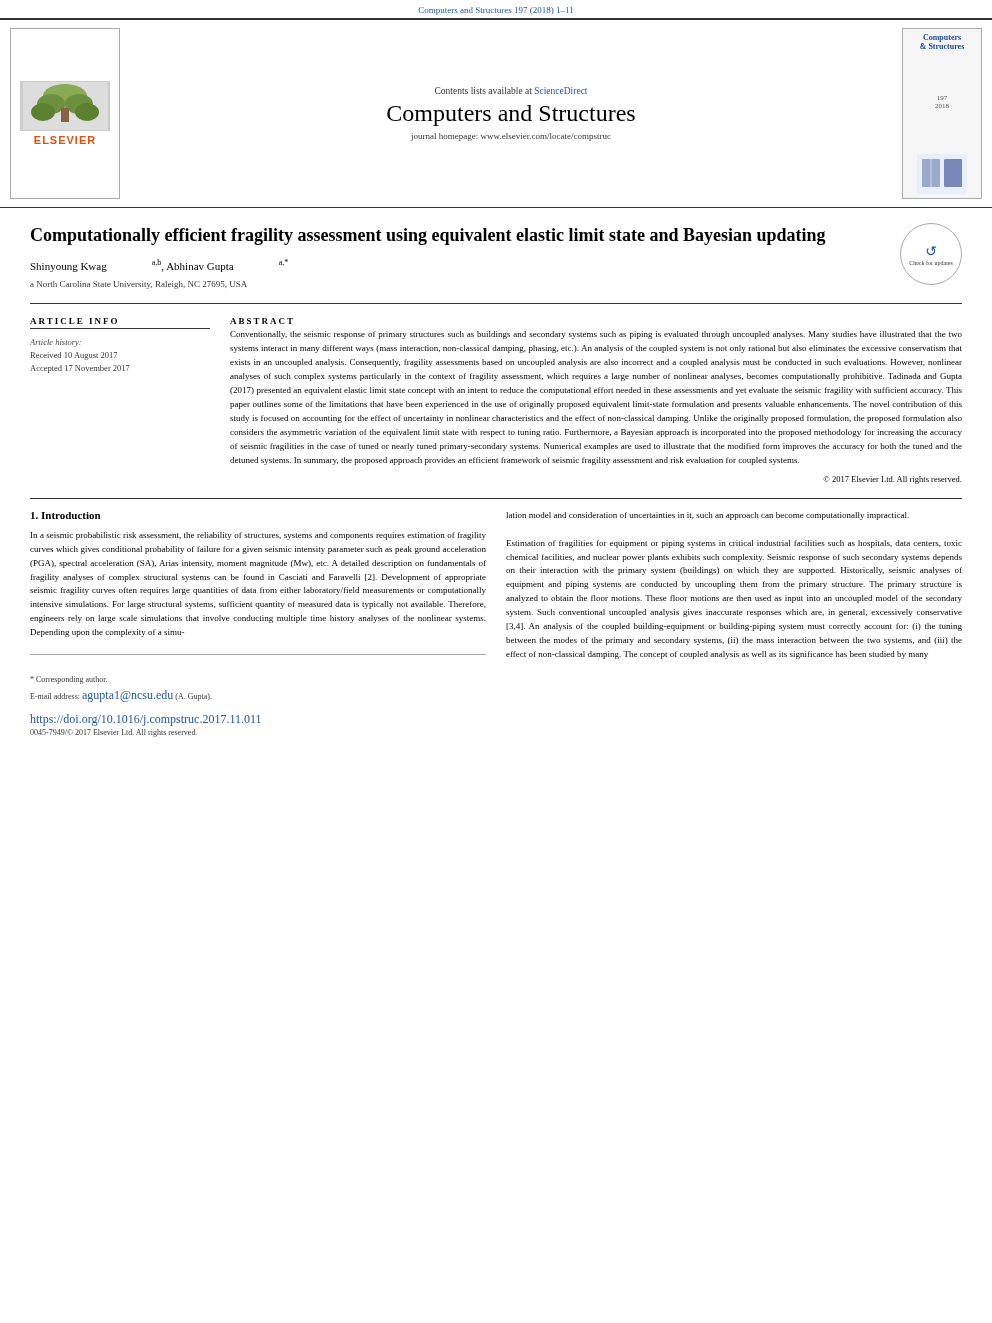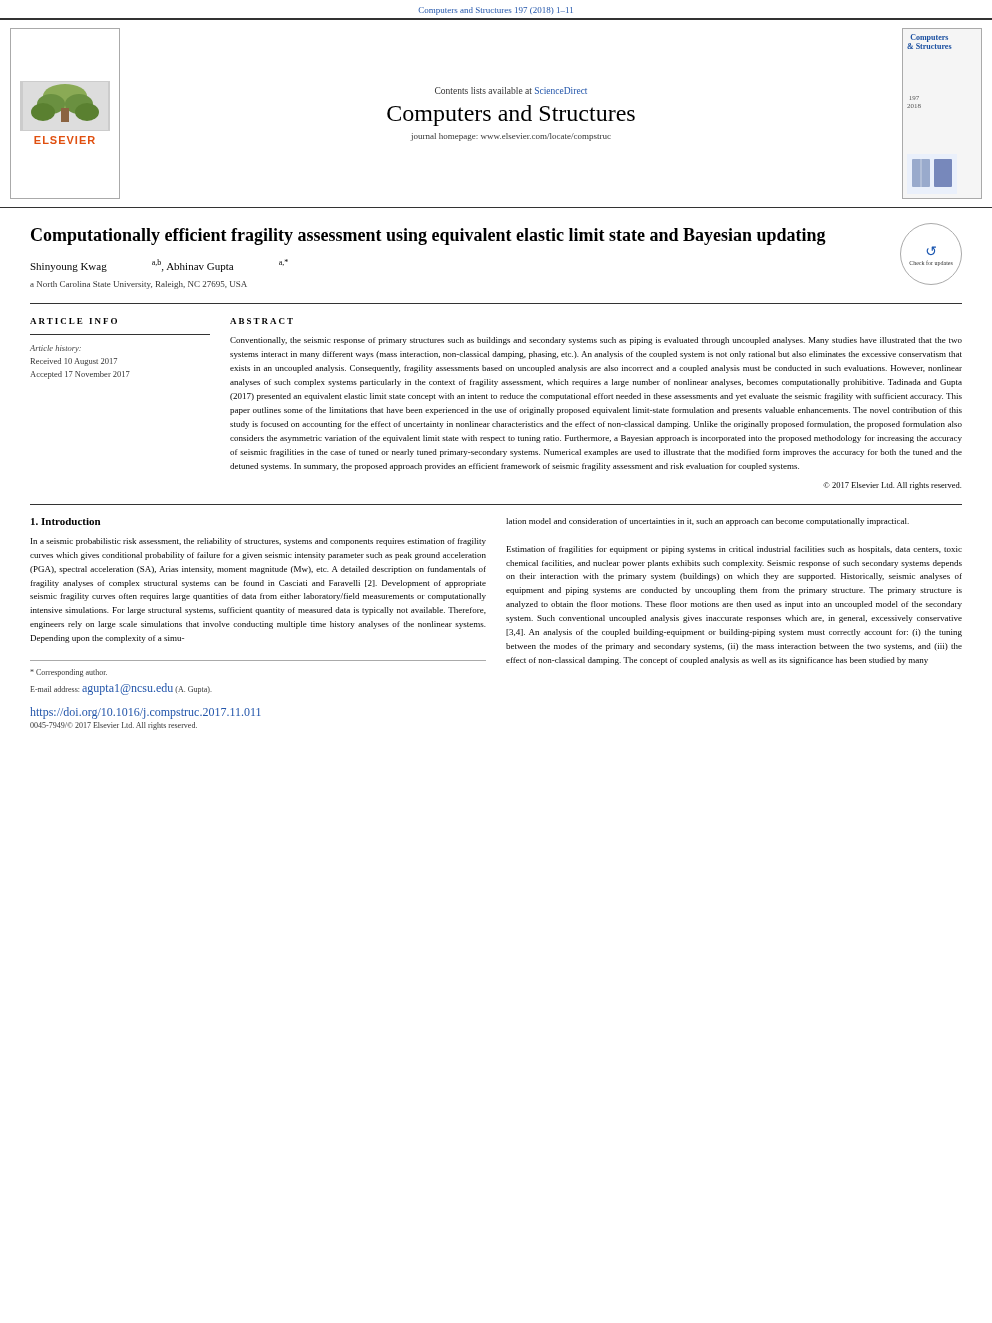--- a/index.html
+++ b/index.html
@@ -72,21 +72,21 @@
     .journal-homepage {
       font-size: 9px;
       color: #333;
     }
     .header-thumb {
       width: 80px;
       flex-shrink: 0;
       border: 1px solid #aaa;
       display: flex;
       flex-direction: column;
-      align-items: flex-start;
+      align-items: center;
       justify-content: center;
       padding: 4px;
       font-size: 7px;
       text-align: center;
       background: #f5f5f5;
       gap: 40px;
     }
     .thumb-title {
       font-weight: bold;
       font-size: 8px;
@@ -151,21 +151,21 @@
       flex-shrink: 0;
     }
     .abstract-col {
       flex: 1;
     }
     .section-heading {
       font-size: 9px;
       font-weight: bold;
       letter-spacing: 2px;
       color: #000;
-      margin-bottom: 8px;
+      margin-bottom: 2px;
       text-transform: uppercase;
     }
     .info-label {
       font-size: 8.5px;
       font-style: italic;
       color: #444;
       margin-bottom: 3px;
     }
     .info-value {
       font-size: 8.5px;
@@ -203,21 +203,21 @@
     }
     .body-text {
       font-size: 9px;
       line-height: 1.55;
       color: #000;
       text-align: justify;
     }
     .footnote-area {
       margin-top: 14px;
       border-top: 1px solid #aaa;
-      padding-top: 6px;
+      padding-top: 19px;
     }
     .footnote-text {
       font-size: 8px;
       color: #333;
       line-height: 1.5;
     }
     .footnote-link {
       color: #2255aa;
       text-decoration: none;
       font-size: 12px;

